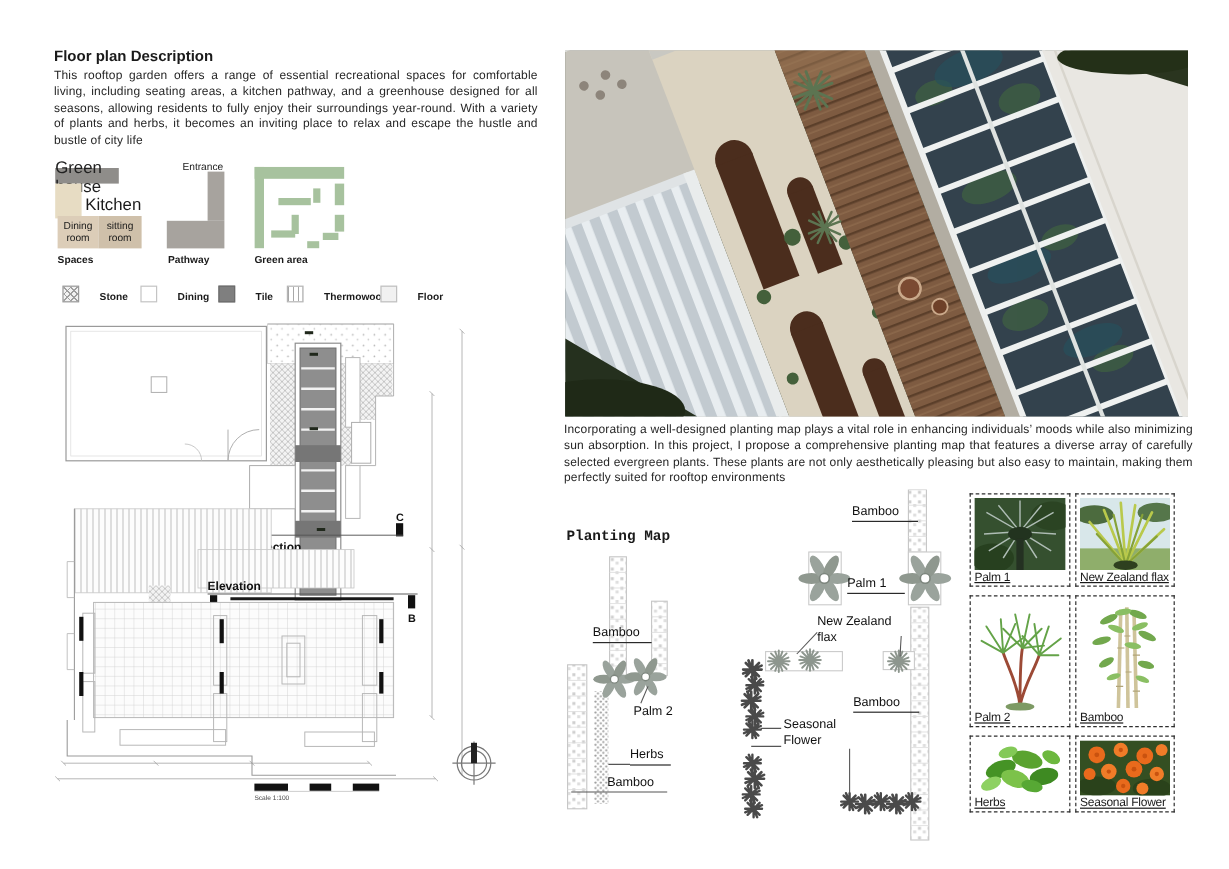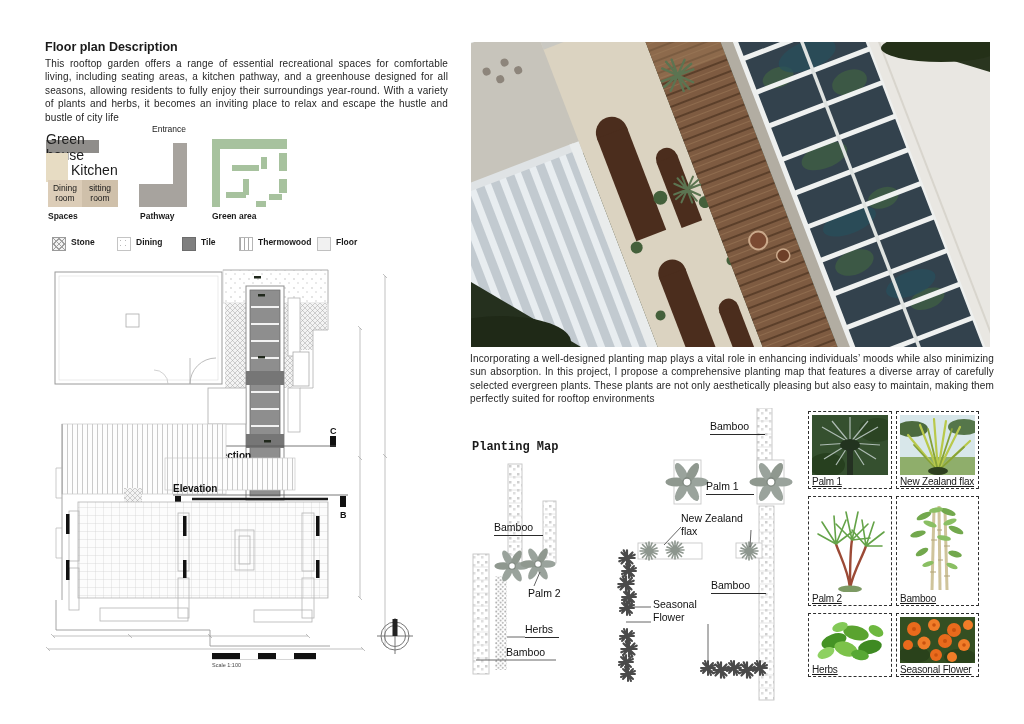--- a/index.html
+++ b/index.html
@@ -11,28 +11,28 @@
   .para{font-size:10px;line-height:1.34;text-align:justify;color:#262626;letter-spacing:.15px;}
   .fp-desc{left:45px;top:57px;width:403px;}
   
   .leg-gh{left:46px;top:140px;width:53px;height:13px;background:#8f8d8a;display:flex;align-items:center;justify-content:center;font-size:14px;color:#202020;}
   .leg-kit{left:46px;top:153px;width:22px;height:29px;background:#e7dcc3;}
   .leg-kit-lbl{left:71px;top:162px;font-size:14px;}
   .leg-din{left:48px;top:180px;width:34px;height:27px;background:#dccdb8;display:flex;align-items:center;justify-content:center;text-align:center;font-size:8.5px;line-height:1.15;}
   .leg-sit{left:82px;top:180px;width:36px;height:27px;background:#cfc0aa;display:flex;align-items:center;justify-content:center;text-align:center;font-size:8.5px;line-height:1.15;}
   .cap{font-size:8.5px;font-weight:bold;}
   .cap-spaces{left:48px;top:211px;}
-  .leg-ent{left:152px;top:124px;font-size:8.5px;}
+  .leg-ent{left:152px;top:134px;font-size:8.5px;}
   .pw-v{left:173px;top:143px;width:14px;height:41px;background:#a7a39e;}
   .pw-h{left:139px;top:184px;width:48px;height:23px;background:#a7a39e;}
   .cap-pathway{left:140px;top:211px;}
   .ga-svg{left:212px;top:139px;}
   .cap-green{left:212px;top:211px;}
   
-  .mat{display:flex;align-items:flex-start;gap:5px;height:15px;}
+  .mat{display:flex;align-items:flex-end;gap:17px;height:15px;}
   .sw{width:14px;height:14px;border:1px solid #9a9a9a;box-sizing:border-box;background:#fff;}
   .sw-stone{background-image:repeating-linear-gradient(45deg,#9f9f9f 0 1px,transparent 1px 4px),repeating-linear-gradient(-45deg,#9f9f9f 0 1px,transparent 1px 4px);background-color:#f2f2f2;}
   .sw-grass{border-color:#c4c4c4;background-image:radial-gradient(#b9b9b9 9%,transparent 11%);background-size:5px 5px;}
   .sw-tile{background:#7f7f7f;border-color:#6c6c6c;}
   .sw-thermo{background-image:repeating-linear-gradient(90deg,#a8a8a8 0 1px,transparent 1px 4px);border-color:#b5b5b5;}
   .sw-water{background:#f1f1f1;border-color:#c0c0c0;}
   .mat-lbl{font-size:8.5px;font-weight:bold;}
   
   .floorplan{left:40px;top:268px;}
   .render{left:471px;top:42px;}

